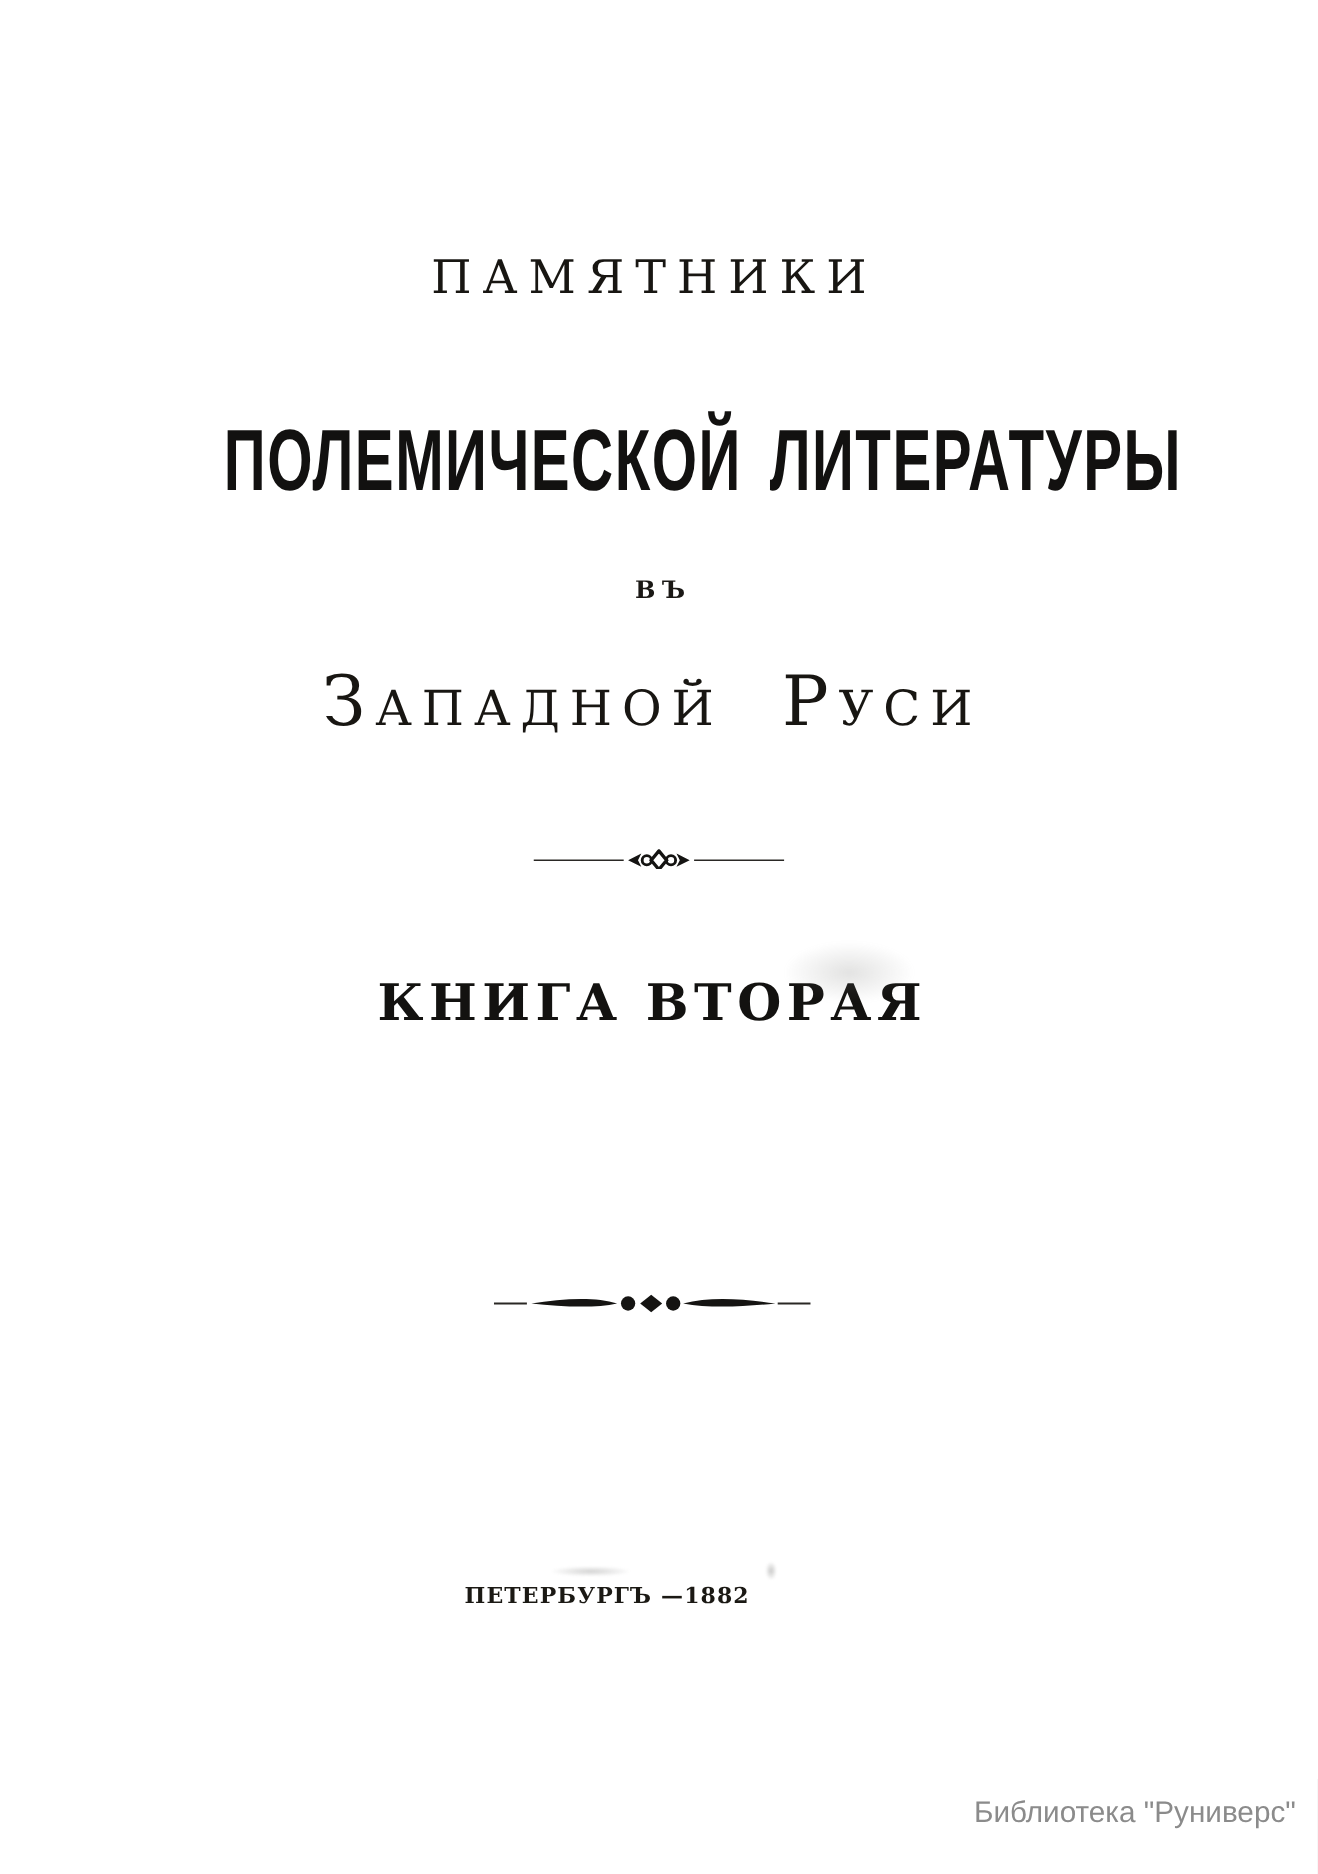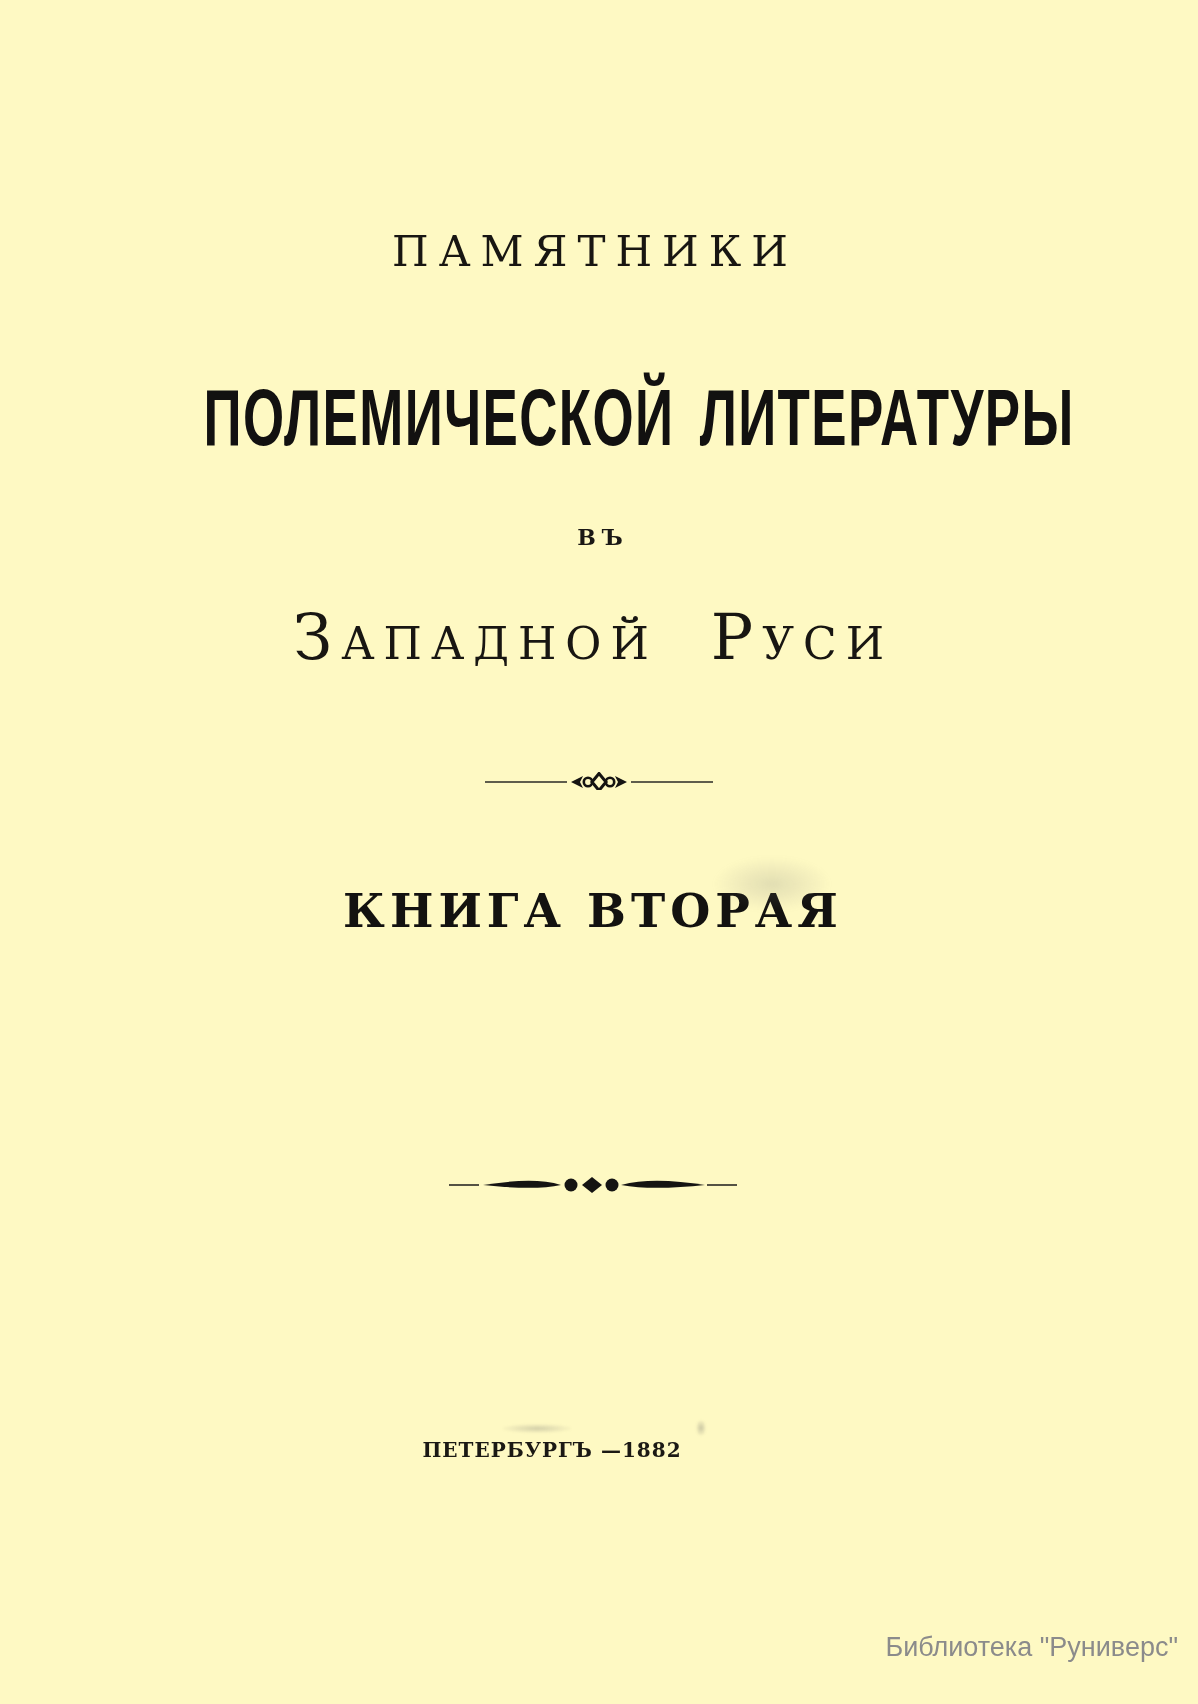--- a/index.html
+++ b/index.html
@@ -5,21 +5,21 @@
   html, body {
     margin: 0;
     padding: 0;
     background: #e8e8e8;
   }
   .scan-page {
     position: relative;
     width: 1198px;
     height: 1704px;
     margin: 0 auto;
-    background: #fef9c3;
+    background: #ffffff;
     overflow: hidden;
     font-family: "DejaVu Serif", serif;
     color: #151412;
   }
   .centered {
     position: absolute;
     left: 0;
     width: 100%;
     text-align: center;
     line-height: 1;

